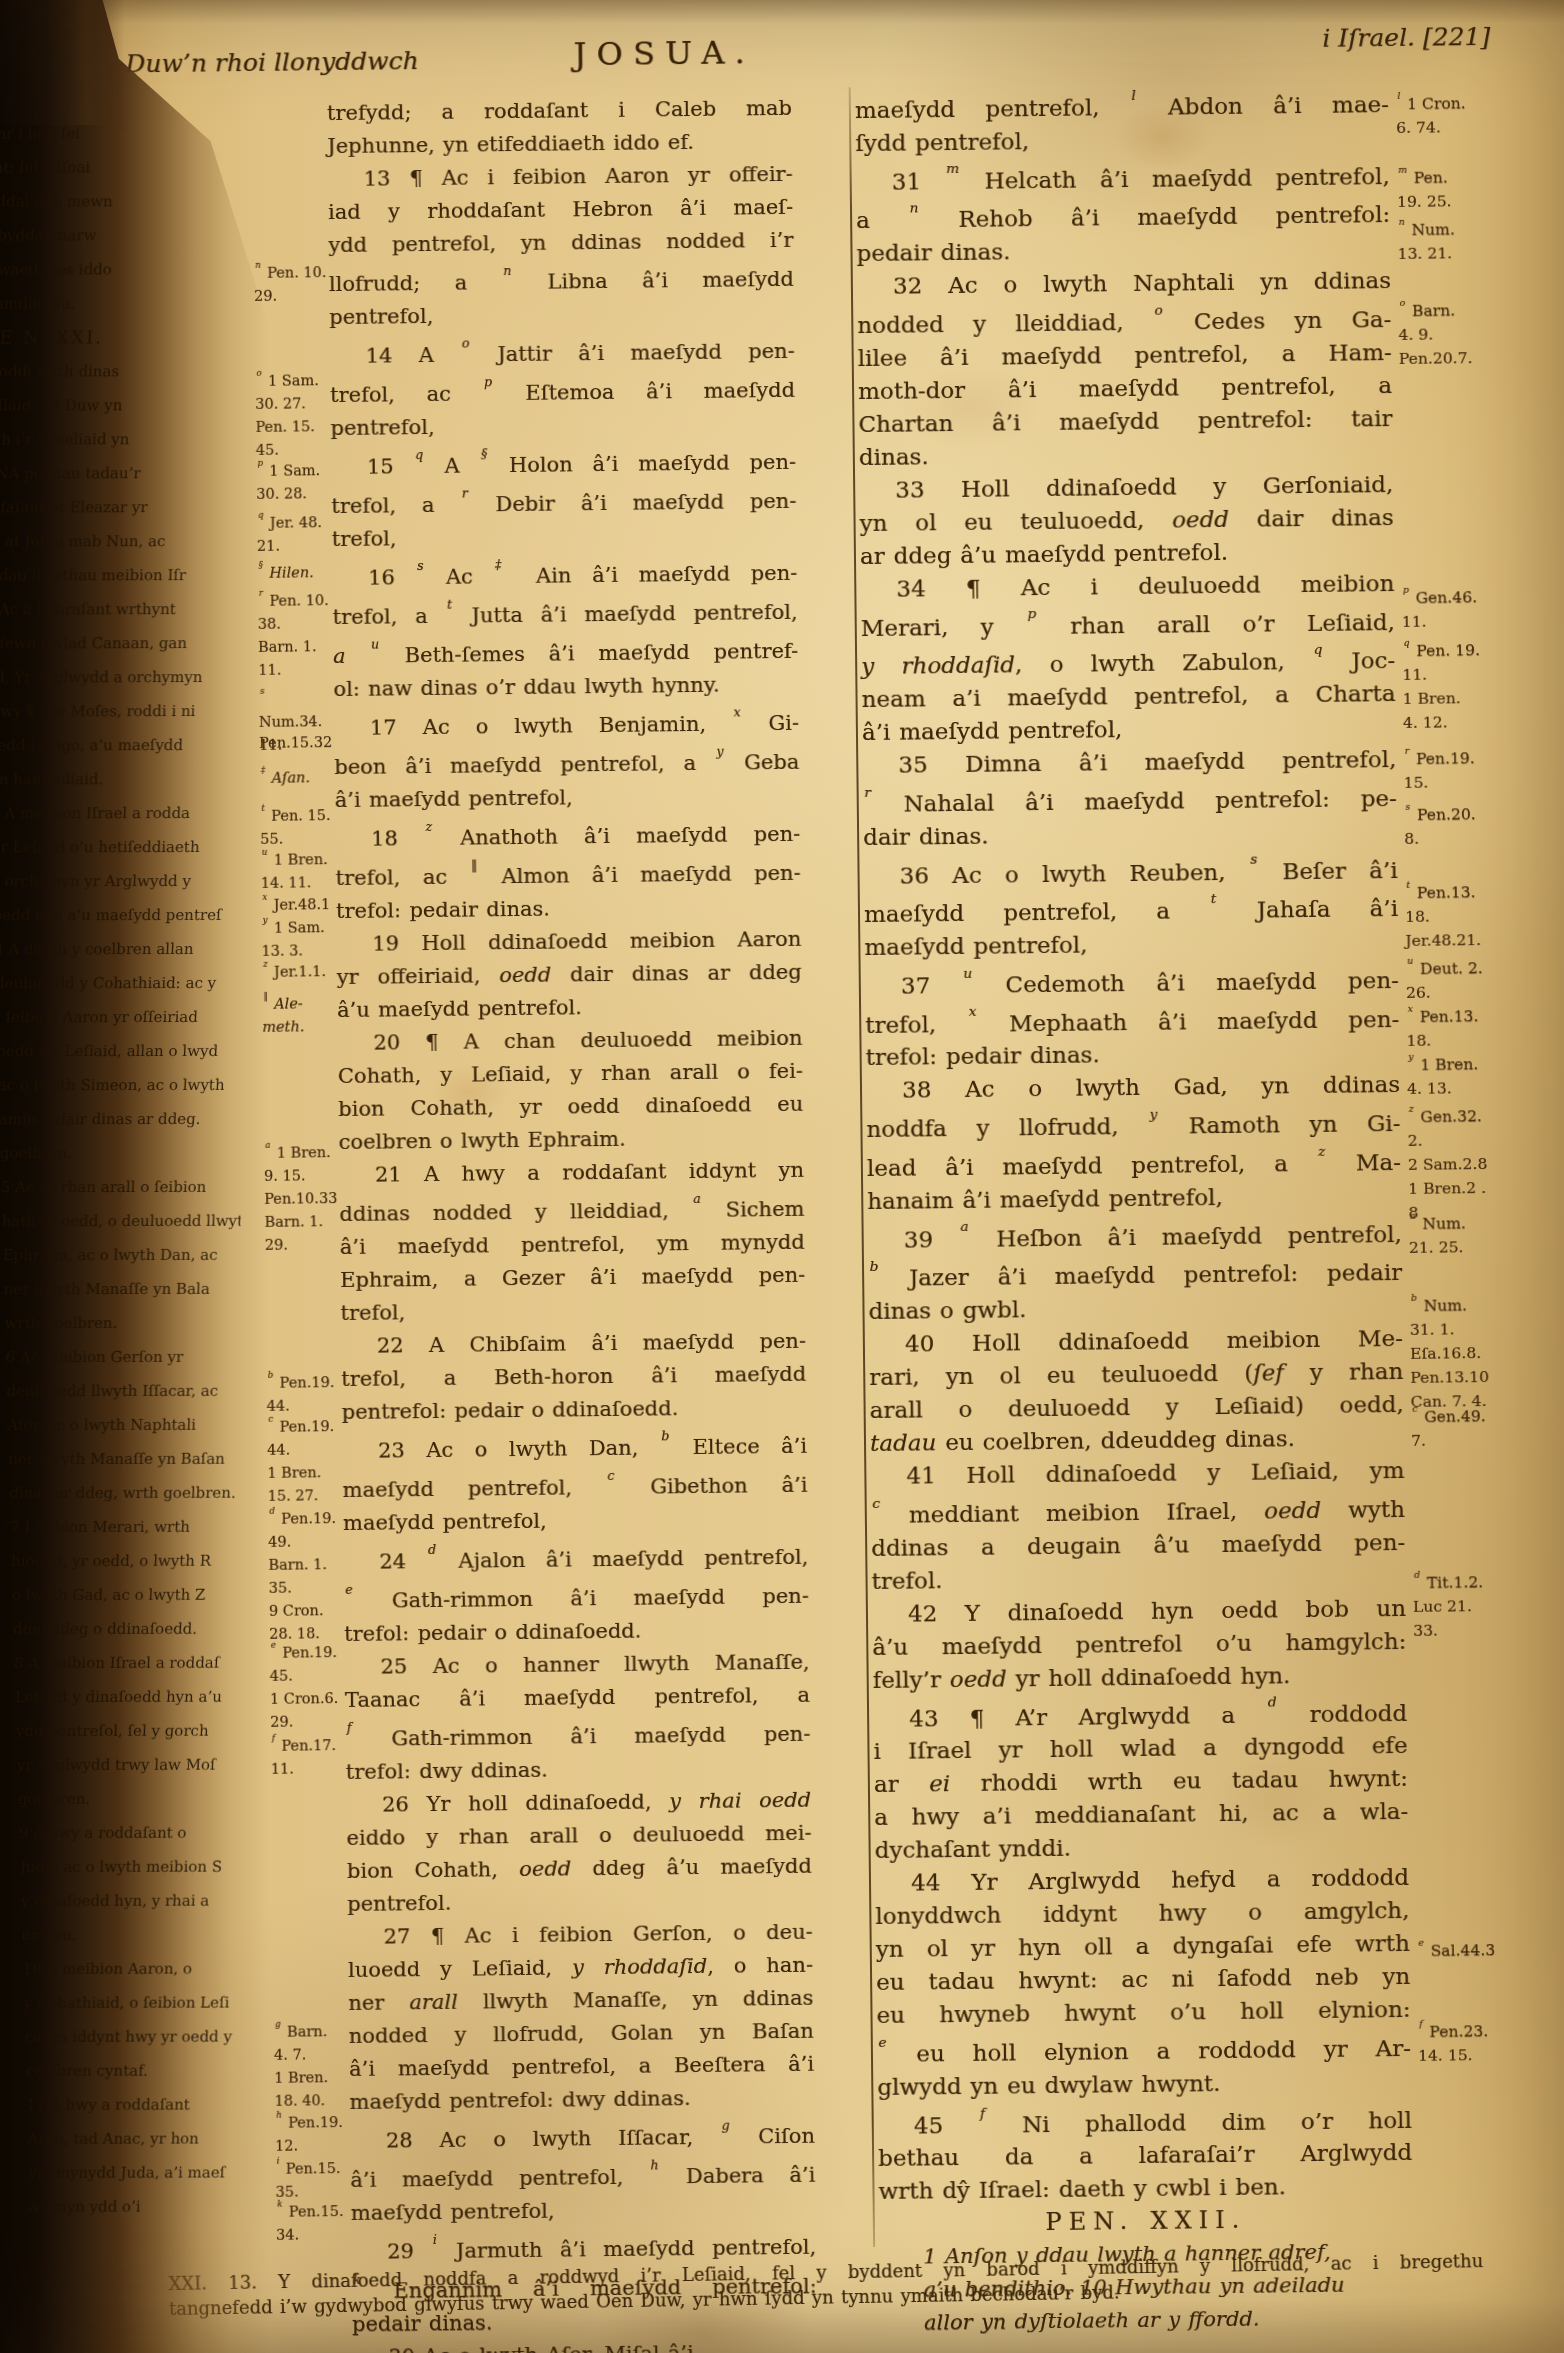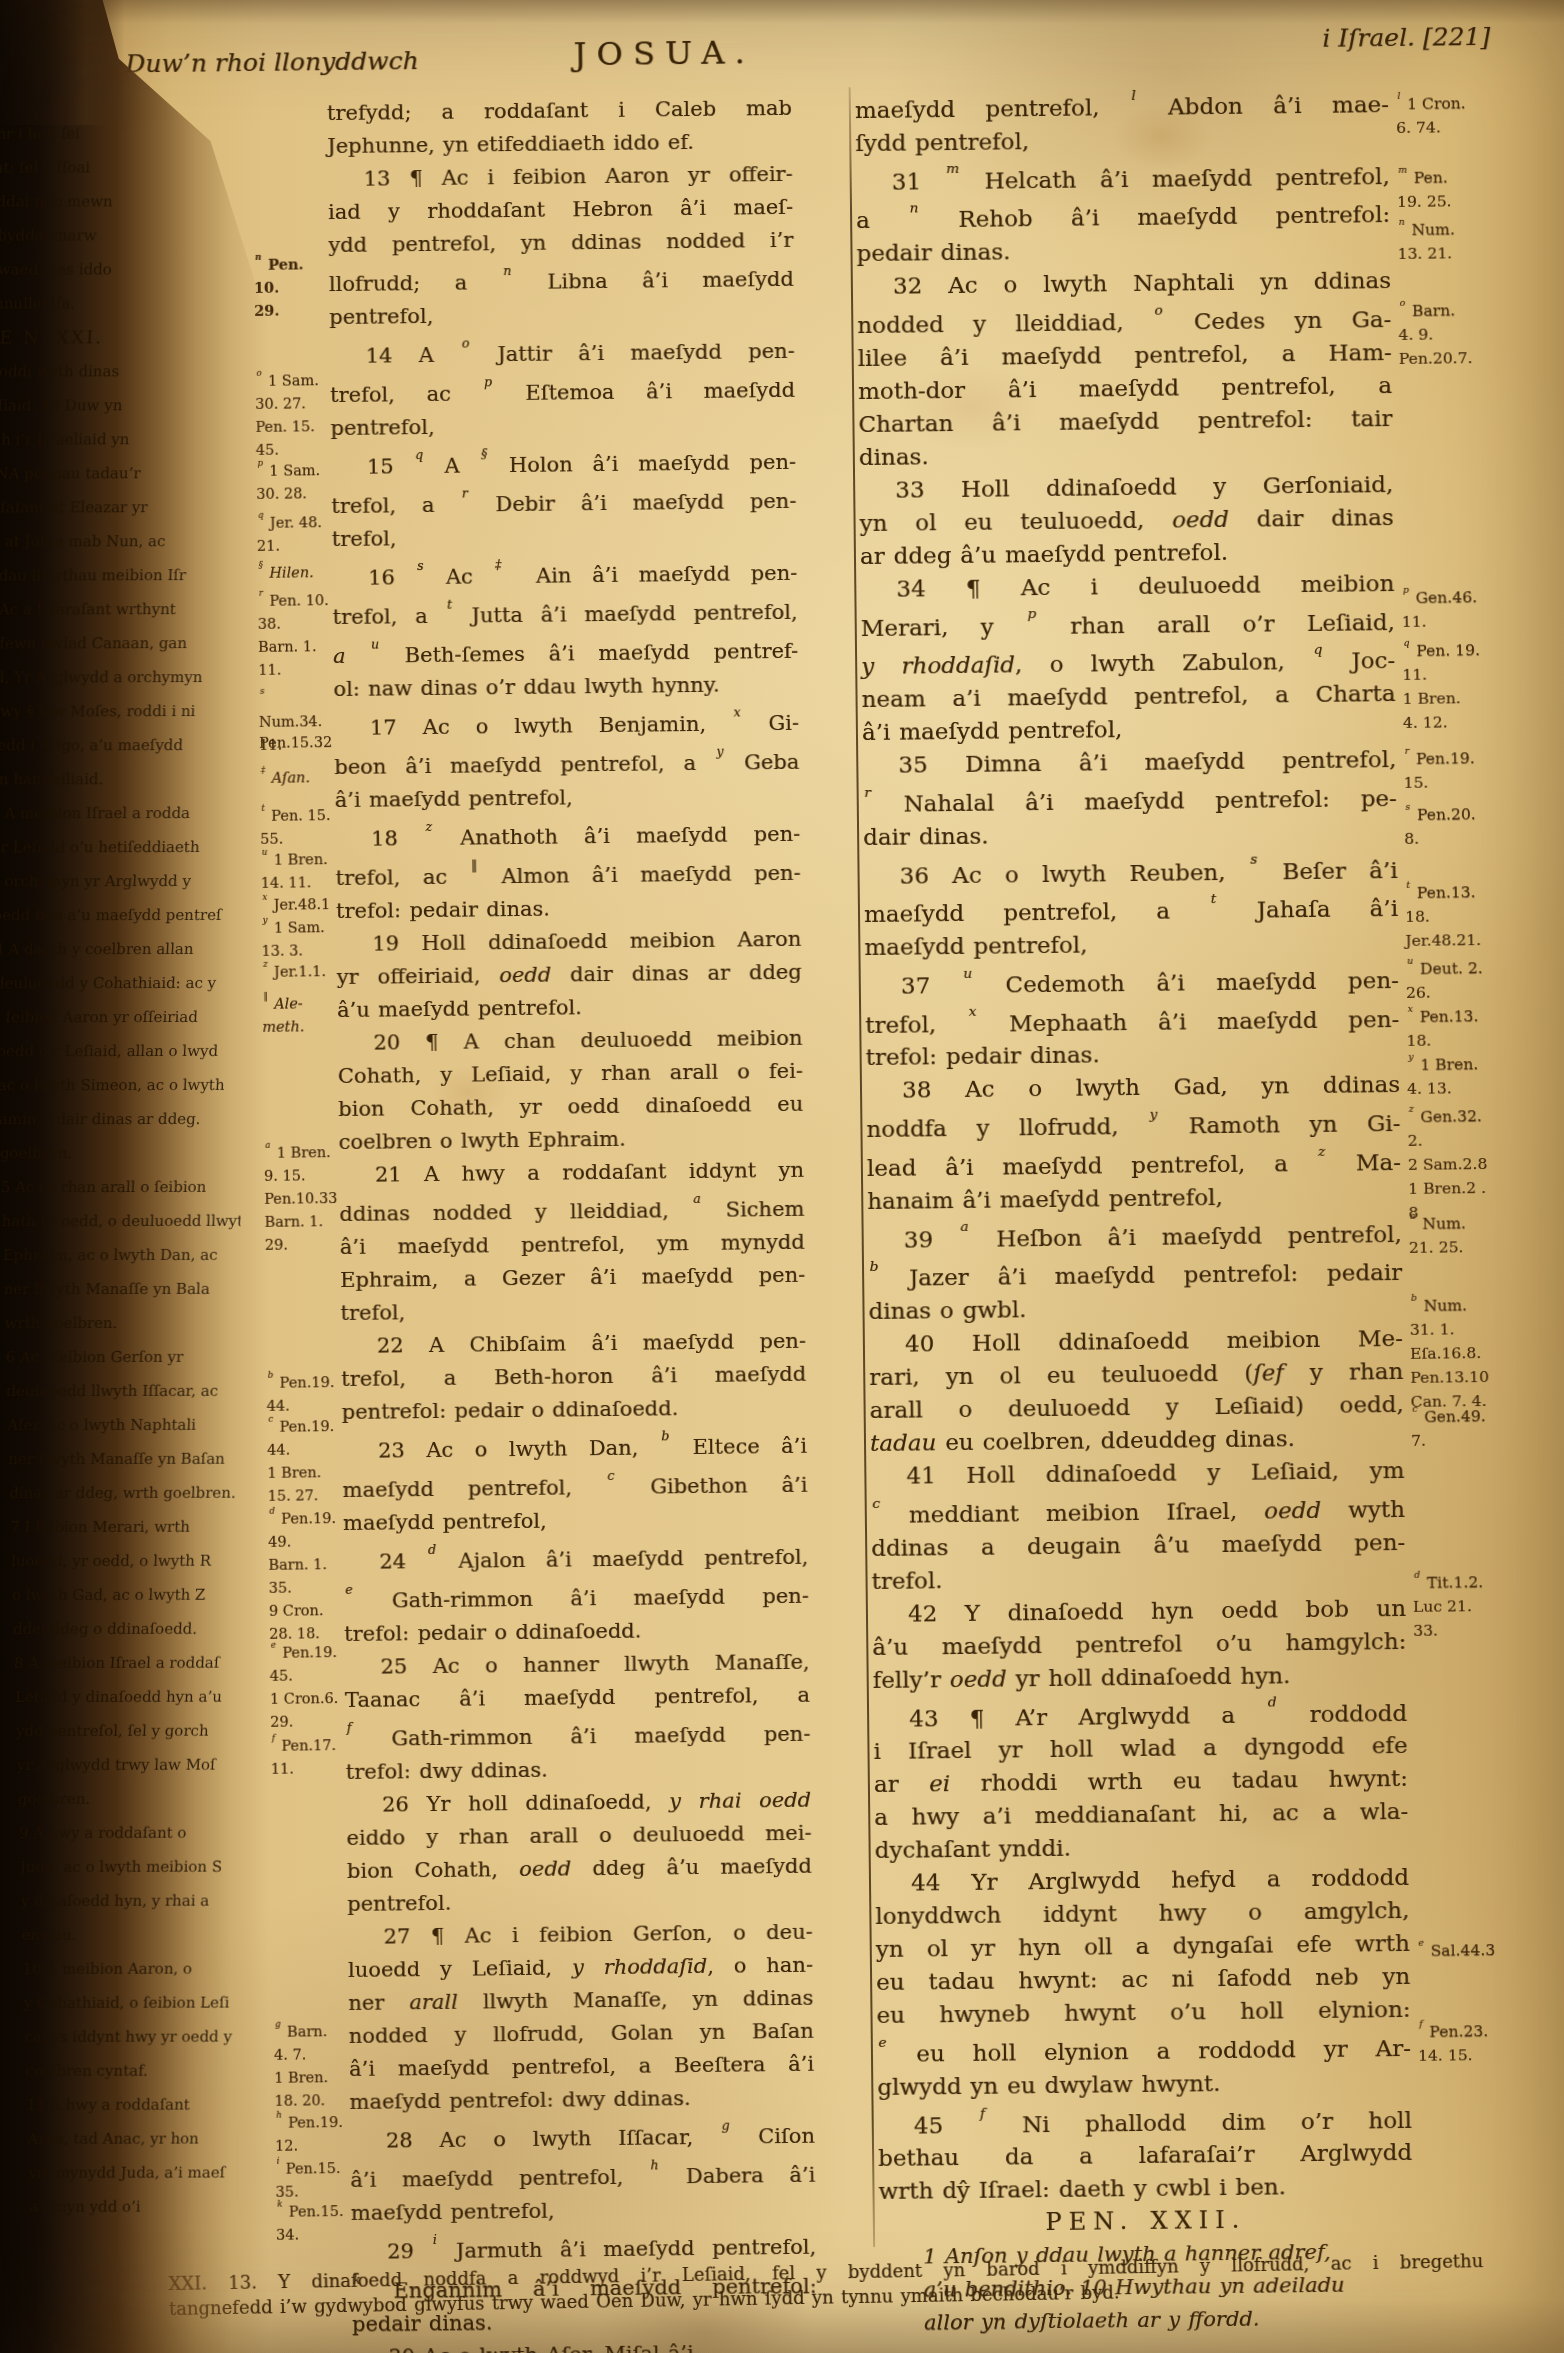--- a/index.html
+++ b/index.html
@@ -73,21 +73,21 @@
 
 <div class="page">
   <div class="stains"></div>
 
   <div class="content">
     <div class="hdr-left">Duw’n rhoi llonyddwch</div>
     <div class="hdr-center">JOSUA.</div>
     <div class="hdr-right">i Iſrael.  [221]</div>
 
     <div class="mcol mcol-left">
-        <div class="mnote" style="top: 244px; font-weight: bold;">
+        <div class="mnote" style="top: 252px;">
           <div><sup class="ref">n</sup> Pen. 10.</div>
           <div>29.</div>
         </div>
         <div class="mnote" style="top: 360px;">
           <div><sup class="ref">o</sup> 1 Sam.</div>
           <div>30. 27.</div>
           <div>Pen. 15.</div>
           <div>45.</div>
         </div>
         <div class="mnote" style="top: 450px;">
@@ -173,21 +173,21 @@
           <div>29.</div>
         </div>
         <div class="mnote" style="top: 1725px;">
           <div><sup class="ref">f</sup> Pen.17.</div>
           <div>11.</div>
         </div>
         <div class="mnote" style="top: 2011px;">
           <div><sup class="ref">g</sup> Barn.</div>
           <div>4. 7.</div>
           <div>1 Bren.</div>
-          <div>18. 20.</div>
+          <div>18. 40.</div>
         </div>
         <div class="mnote" style="top: 2102px;">
           <div><sup class="ref">h</sup> Pen.19.</div>
           <div>12.</div>
         </div>
         <div class="mnote" style="top: 2148px;">
           <div><sup class="ref">i</sup> Pen.15.</div>
           <div>35.</div>
         </div>
         <div class="mnote" style="top: 2191px;">

